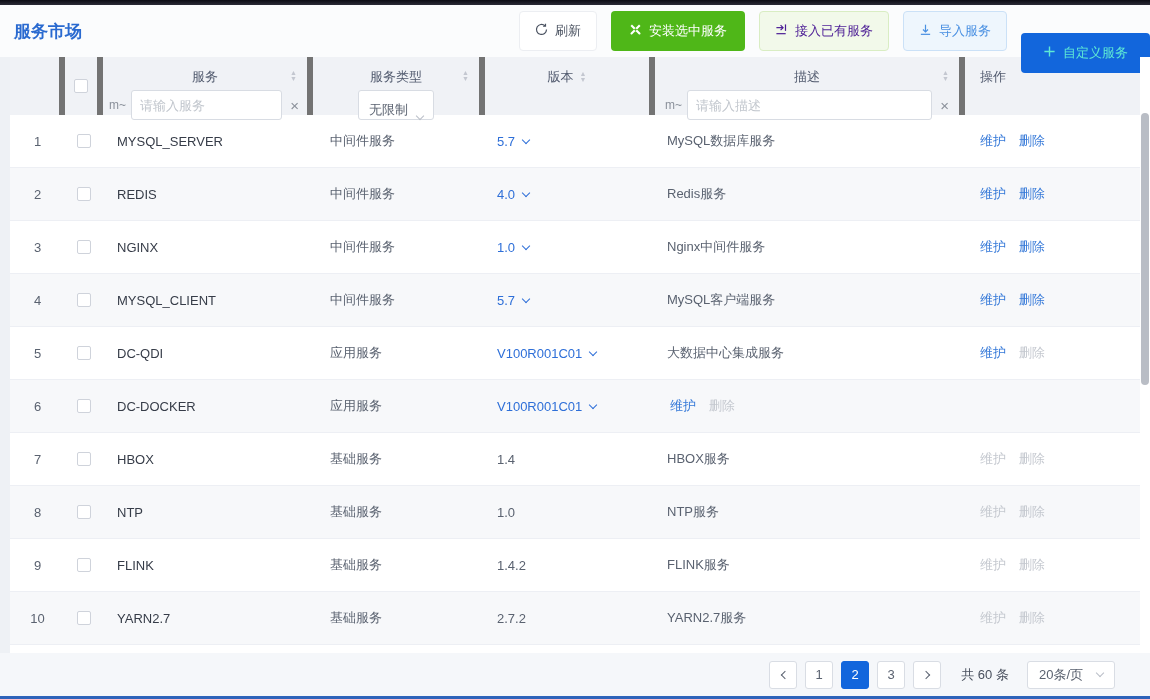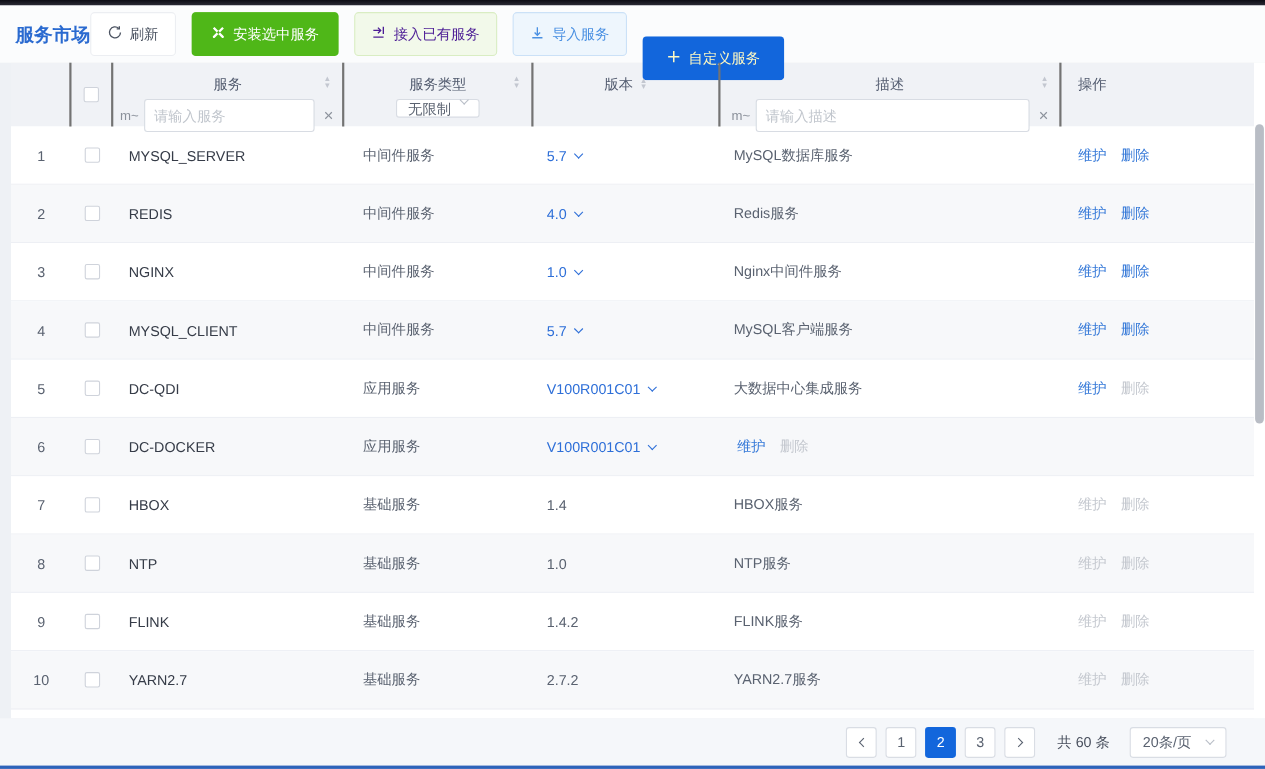--- a/index.html
+++ b/index.html
@@ -5,64 +5,64 @@
   * { box-sizing: border-box; margin: 0; padding: 0; }
   html,body { width:1150px; height:699px; overflow:hidden; }
   body {
     font-family: "Liberation Sans", "DejaVu Sans", sans-serif;
     background:#eef1f5; position:relative; font-size:13px;
   }
   .top-strip { height:5px; background:linear-gradient(#0c0c14,#2b2b37); }
 
   
   .toolbar { height:52px; background:#fbfcfd; display:flex; align-items:center;
-             padding-left:14px; }
+             justify-content:space-between; padding-left:14px; }
   .title-wrap { display:flex; align-items:center; gap:16px; }
   .page-title { font-size:17px; font-weight:bold; color:#2a6ad0; }
   .page-subtitle { font-size:13px; color:#7b8290; }
   .actions { display:flex; align-items:center; gap:14px; }
   .btn { height:40px; display:inline-flex; align-items:center; gap:7px; padding:0 15px;
          font-size:13px; border-radius:4px; border:1px solid transparent; cursor:pointer;
          background:none; font-family:inherit; white-space:nowrap; }
   .btn svg { flex:none; }
   .btn-white { background:#fff; color:#4a5260; border-color:#eceef2; }
   .btn-green { background:#4fb718; color:#fff; padding:0 17px; }
   .btn-lightgreen { background:#f2f9ea; color:#4c1d95; border-color:#d9edc3; }
   .btn-lightblue { background:#eef6fd; color:#4a90e2; border-color:#cbe1f7; }
-  .btn-blue { background:#1266dc; color:#fef9c3; padding:0 21px;margin-top:44px; }
+  .btn-blue { background:#1266dc; color:#5eead4; padding:0 21px;margin-top:44px; }
 
   
   .table { margin-left:10px; width:1130px; background:#fff; padding-bottom:8px; }
   .col { flex:none; }
   .col-idx{width:55px} .col-check{width:38px} .col-service{width:210px}
   .col-type{width:172px} .col-version{width:170px} .col-desc{width:310px} .col-action{width:175px}
 
   .thead { display:flex; height:58px; background:#f0f2f6; }
-  .thead .col { padding-top:9px; border-right:2px solid #737373; }
+  .thead .col { padding-top:9px; border-right:6px solid #737373; }
   .thead .col:last-child { border-right:none; }
   .thead .col-check { display:flex; align-items:center; justify-content:center; padding-top:0; }
   .hrow1 { position:relative; height:22px; display:flex; align-items:center;
            justify-content:center; color:#515a6e; }
   .col-action .hrow1 { justify-content:flex-start; padding-left:15px; }
   .sort { display:inline-flex; flex-direction:column; color:#c3c7d0; font-size:7px;
           line-height:6px; cursor:pointer; }
   .sort-abs { position:absolute; right:10px; top:4px; }
   .sort-inline { margin-left:6px; }
   .hfilter { margin-top:2px; display:flex; align-items:center; }
   .col-service .hfilter { padding:0 8px 0 6px; }
   .col-type .hfilter { justify-content:center; }
   .col-desc .hfilter { padding:0 10px; }
   .mprefix { font-size:12px; color:#8b919b; margin-right:5px; flex:none; }
   .finput { height:30px; border:1px solid #d8dce3; border-radius:3px; font-size:13px;
             color:#49505e; padding:0 8px; outline:none; background:#fff;
             font-family:inherit; flex:1 1 auto; min-width:0; }
   .finput::placeholder { color:#c1c6cd; }
   .fclear { color:#8b919b; font-size:15px; margin-left:8px; cursor:pointer; flex:none; }
-  .fselect { height:17px; min-width:76px; border:1px solid #d8dce3; border-radius:3px;
-             background:#fff; display:inline-flex; align-items:flex-start; justify-content:space-between;
+  .fselect { height:30px; min-width:76px; border:1px solid #d8dce3; border-radius:3px;
+             background:#fff; display:inline-flex; align-items:flex-end; justify-content:space-between;
              padding:0 10px; gap:8px; color:#5a6270; cursor:pointer; }
   .chev { width:6px; height:6px; border-right:1.4px solid; border-bottom:1.4px solid;
           display:inline-block; transform:rotate(45deg); margin-top:-3px; }
   .chev-gray { color:#b9bec7; }
   .checkbox { width:14px; height:14px; border:1px solid #cfd3db; border-radius:2px;
               background:#fff; display:inline-block; cursor:pointer; }
 
   .trow { display:flex; align-items:center; height:53px; border-bottom:1px solid #edeff4;
           background:#fff; }
   .trow.even { background:#f7f8fa; }

